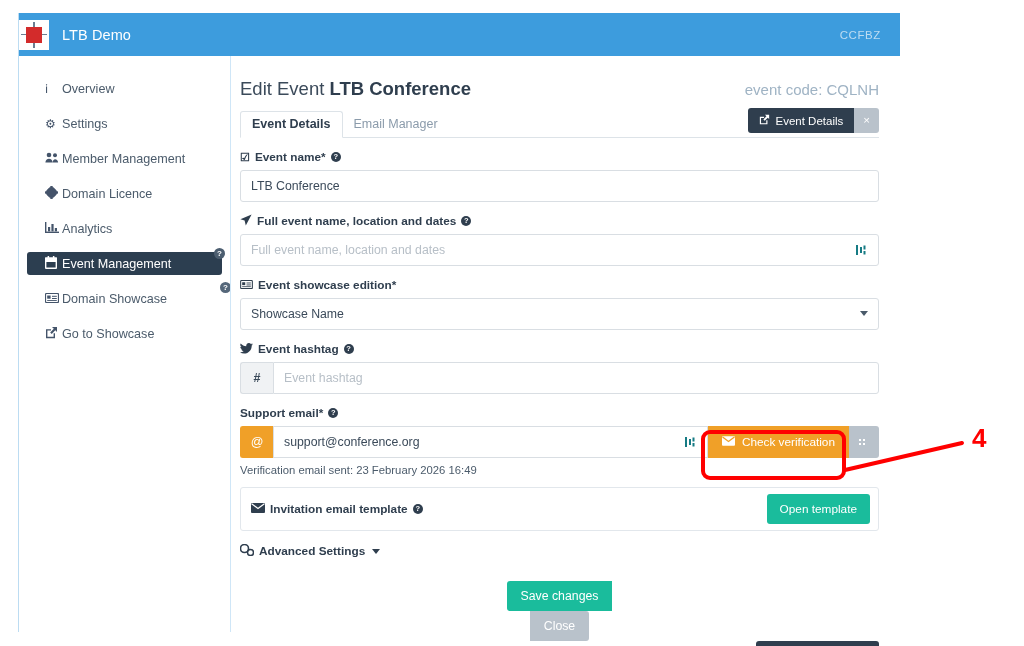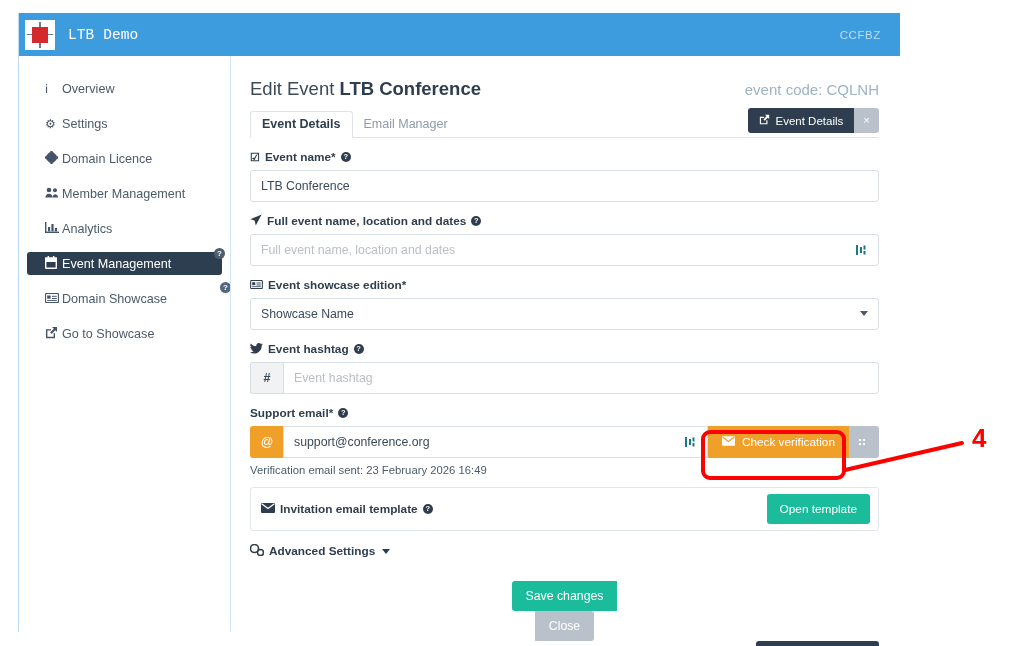--- a/index.html
+++ b/index.html
@@ -27,21 +27,21 @@
   }
 
   
   #topbar {
     position: absolute;
     left: 0; top: 0;
     width: 881px; height: 43px;
     background: #3d9cdd;
     display: flex; align-items: center;
   }
-  #brand { display: flex; align-items: center; margin-left: 6px; font-family: Liberation Mono, monospace; }
+  #brand { display: flex; align-items: center; margin-left: 0; }
   #brand-logo {
     width: 30px; height: 30px;
     background: #ffffff;
     position: relative;
     flex: 0 0 auto;
   }
   #brand-logo .sq {
     position: absolute; left: 7px; top: 7px;
     width: 16px; height: 16px;
     background: #d32b2b;
@@ -116,21 +116,21 @@
   .nav-item.active .help-dot { right: -3px; top: -4px; }
   .nav-item:not(.active) .help-dot { background: #55677a; }
 
   
   #content {
     position: absolute;
     left: 211px; top: 43px;
     width: 670px; height: 576px;
     background: #ffffff;
     border-left: 1px solid #cfe6f7;
-    padding: 22px 21px 0 19px;
+    padding: 22px 21px 0 9px;
   }
   #page-head {
     display: flex; align-items: baseline;
   }
   #page-title {
     font-size: 18.5px;
     color: #3b4a5a;
     font-weight: normal;
   }
   #page-title b { font-weight: bold; color: #2f3e4e; }
@@ -427,40 +427,40 @@
         <span class="nav-label">Overview</span>
       </div>
 
       <div class="nav-item">
         <span class="nav-ico">⚙</span>
         <span class="nav-label">Settings</span>
       </div>
 
       <div class="nav-item">
         <span class="nav-ico">
+          <svg width="14" height="11" viewBox="0 0 14 11">
+              <circle cx="4" cy="3" r="2.3" fill="#44546a"></circle>
+              <circle cx="10" cy="3.3" r="2" fill="#44546a"></circle>
+              <path d="M0.4 10.5c0-2.3 1.7-3.7 3.6-3.7s3.6 1.4 3.6 3.7z" fill="#44546a"></path>
+              <path d="M7.6 10.5c0-2 1.2-3.3 2.6-3.3s2.9 1.3 2.9 3.3z" fill="#44546a"></path>
+            </svg>
+        </span>
+        <span class="nav-label">Member Management</span>
+      </div>
+
+      <div class="nav-item">
+        <span class="nav-ico">
           <svg width="13" height="13" viewBox="0 0 13 13">
               <circle cx="6.5" cy="6.5" r="5" fill="#44546a"></circle>
               <rect x="5.6" y="0" width="1.8" height="13" fill="#44546a"></rect>
               <rect x="0" y="5.6" width="13" height="1.8" fill="#44546a"></rect>
               <rect x="1.5" y="1.5" width="10" height="10" fill="#44546a" transform="rotate(45 6.5 6.5)" opacity="0.85"></rect>
             </svg>
         </span>
         <span class="nav-label">Domain Licence</span>
-      </div>
-
-      <div class="nav-item">
-        <span class="nav-ico">
-          <svg width="14" height="11" viewBox="0 0 14 11">
-              <circle cx="4" cy="3" r="2.3" fill="#44546a"></circle>
-              <circle cx="10" cy="3.3" r="2" fill="#44546a"></circle>
-              <path d="M0.4 10.5c0-2.3 1.7-3.7 3.6-3.7s3.6 1.4 3.6 3.7z" fill="#44546a"></path>
-              <path d="M7.6 10.5c0-2 1.2-3.3 2.6-3.3s2.9 1.3 2.9 3.3z" fill="#44546a"></path>
-            </svg>
-        </span>
-        <span class="nav-label">Member Management</span>
       </div>
 
       <div class="nav-item">
         <span class="nav-ico">
           <svg width="14" height="11" viewBox="0 0 14 11">
               <rect x="0" y="0" width="1.4" height="11" fill="#44546a"></rect>
               <rect x="0" y="9.6" width="14" height="1.4" fill="#44546a"></rect>
               <rect x="3" y="5" width="2.2" height="4.4" fill="#44546a"></rect>
               <rect x="6.4" y="2" width="2.2" height="7.4" fill="#44546a"></rect>
               <rect x="9.8" y="6" width="2.2" height="3.4" fill="#44546a"></rect>

